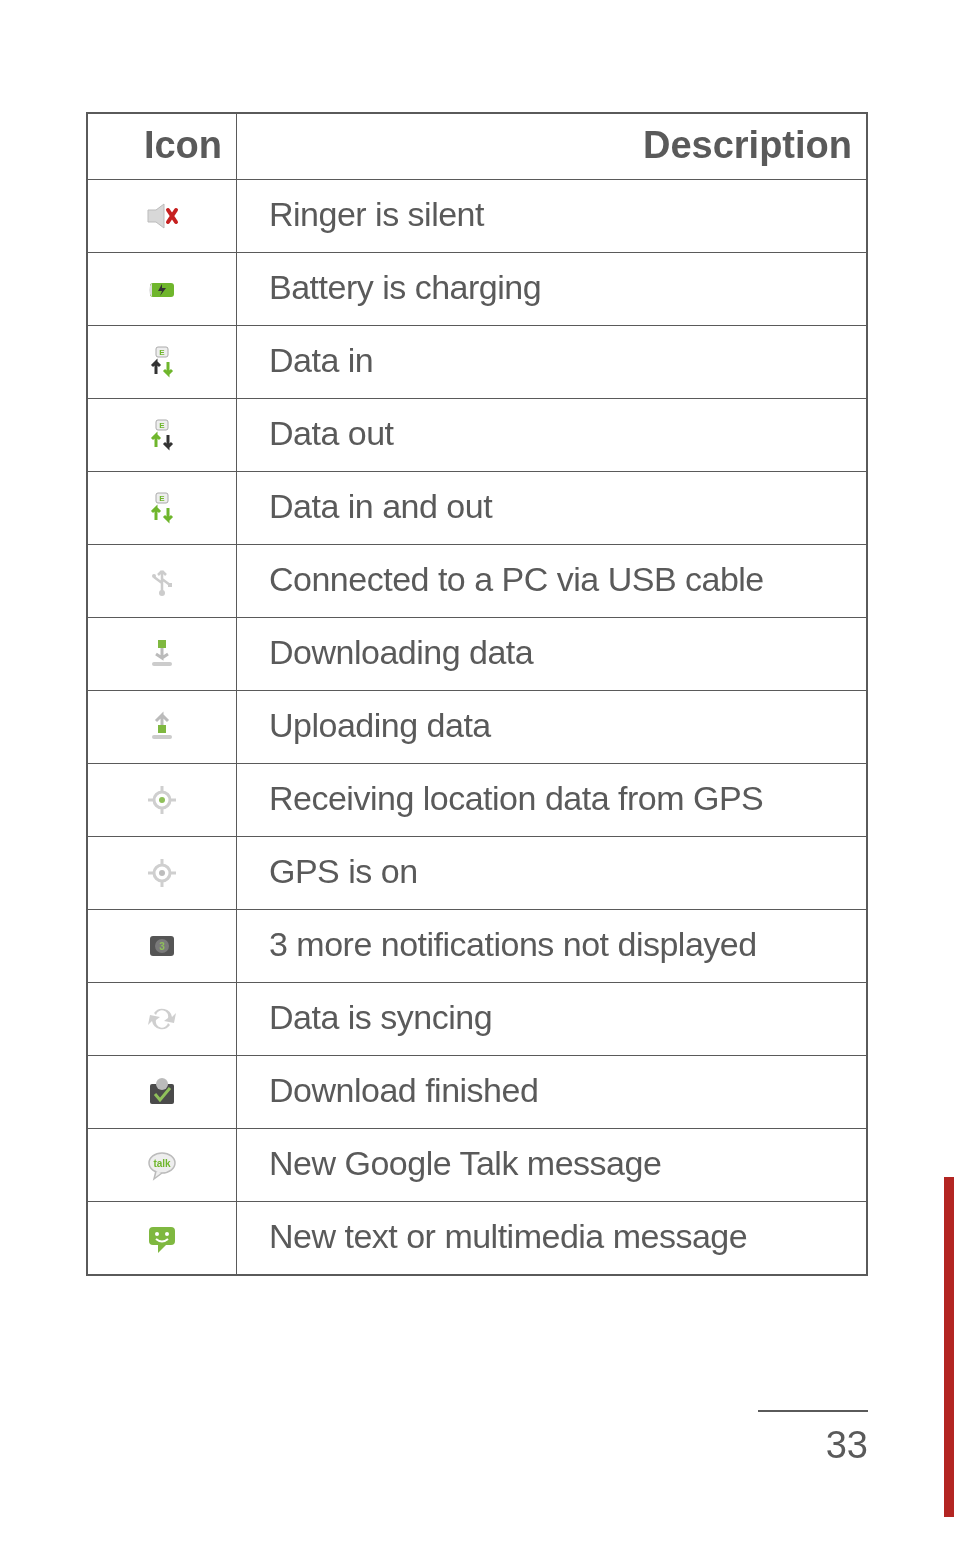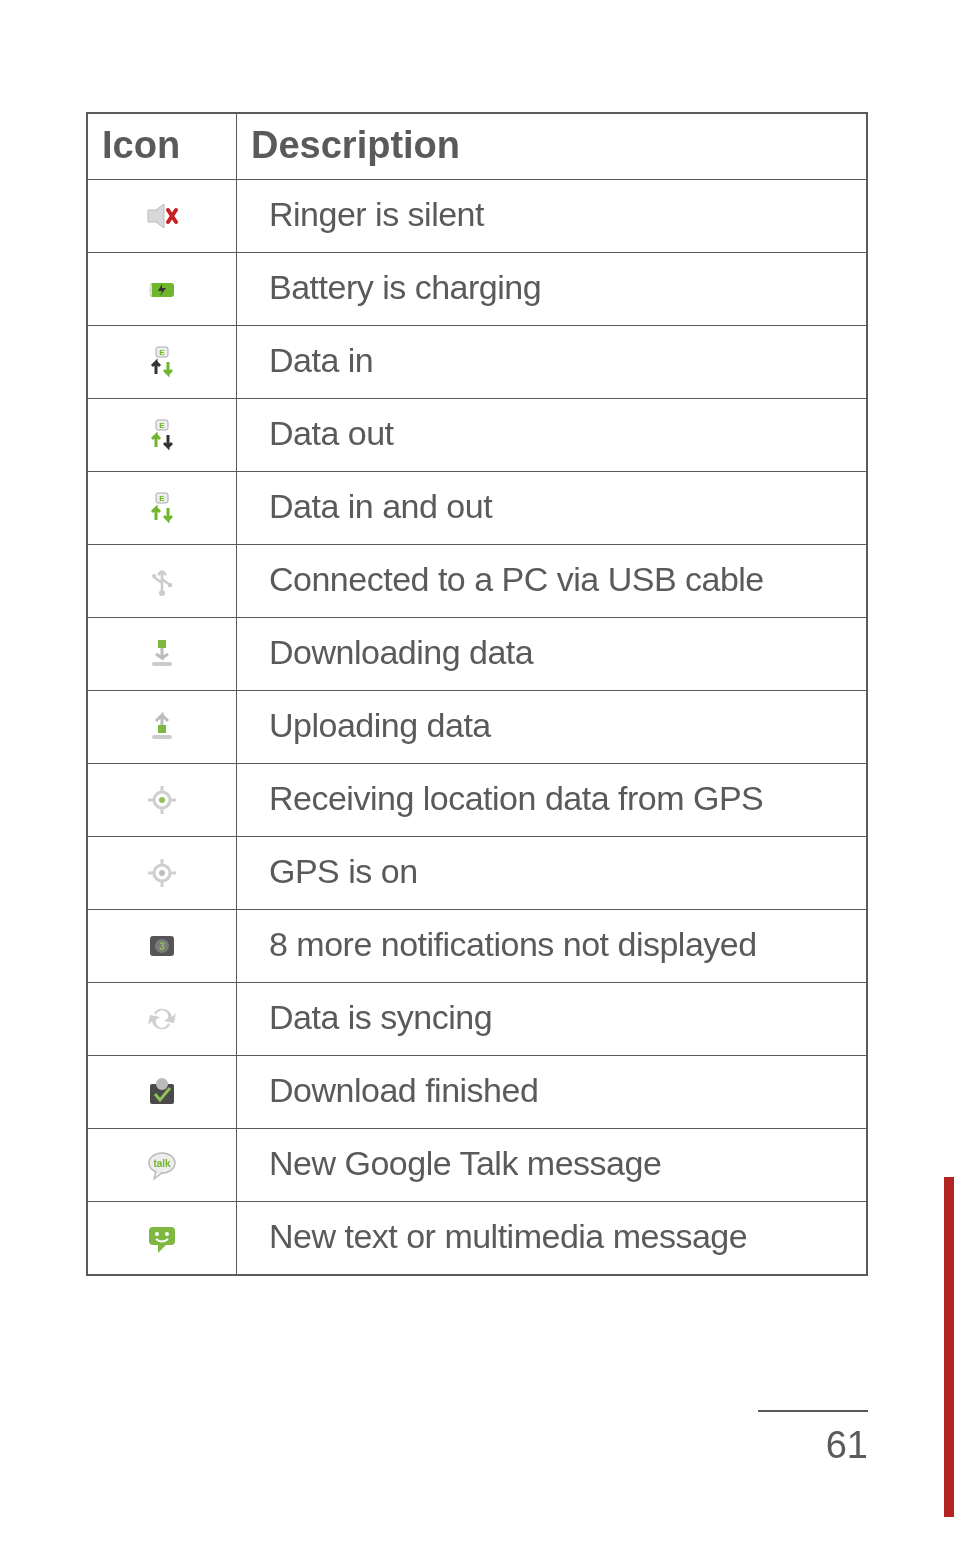--- a/index.html
+++ b/index.html
@@ -23,21 +23,21 @@
     width: 100%;
     border: 2.5px solid #5a5a5a;
   }
   table.icon-table th,
   table.icon-table td {
     border: 1.5px solid #5a5a5a;
   }
   table.icon-table th {
     font-weight: 700;
     font-size: 38px;
-    text-align: left;
+    text-align: right;
     padding: 10px 14px 12px 14px;
     color: #5a5a5a;
   }
   th.col-icon { width: 120px; }
   td.icon-cell {
     width: 120px;
     height: 64px;
     text-align: center;
     vertical-align: middle;
     padding: 4px 0;
@@ -222,21 +222,21 @@
       <tr>
         <td class="icon-cell">
           <span>
             <svg class="ico" viewBox="0 0 36 36">
               <rect x="6" y="8" width="24" height="20" rx="3" fill="#555"></rect>
               <circle cx="18" cy="18" r="7" fill="#7a7a7a"></circle>
               <text x="18" y="22" font-size="10" text-anchor="middle" fill="#8fc05a" font-weight="bold">3</text>
             </svg>
           </span>
         </td>
-        <td class="desc-cell">8 more notifications not displayed</td>
+        <td class="desc-cell">3 more notifications not displayed</td>
       </tr>
 
       <tr>
         <td class="icon-cell">
           <span>
             <svg class="ico" viewBox="0 0 36 36">
               <path d="M10 12 A10 10 0 0 1 28 16 L32 12 L30 22 L20 20 L24 17 A6 6 0 0 0 12 14 Z" fill="#cfcfcf"></path>
               <path d="M26 24 A10 10 0 0 1 8 20 L4 24 L6 14 L16 16 L12 19 A6 6 0 0 0 24 22 Z" fill="#cfcfcf"></path>
             </svg>
           </span>
@@ -282,15 +282,15 @@
               <path d="M12 19 Q18 24 24 19" stroke="#fff" stroke-width="2" fill="none"></path>
             </svg>
           </span>
         </td>
         <td class="desc-cell">New text or multimedia message</td>
       </tr>
 
     </tbody>
   </table>
 
-  <div class="page-number">61</div>
+  <div class="page-number">33</div>
   <div class="right-accent"></div>
 </div>
 
 </body></html>

